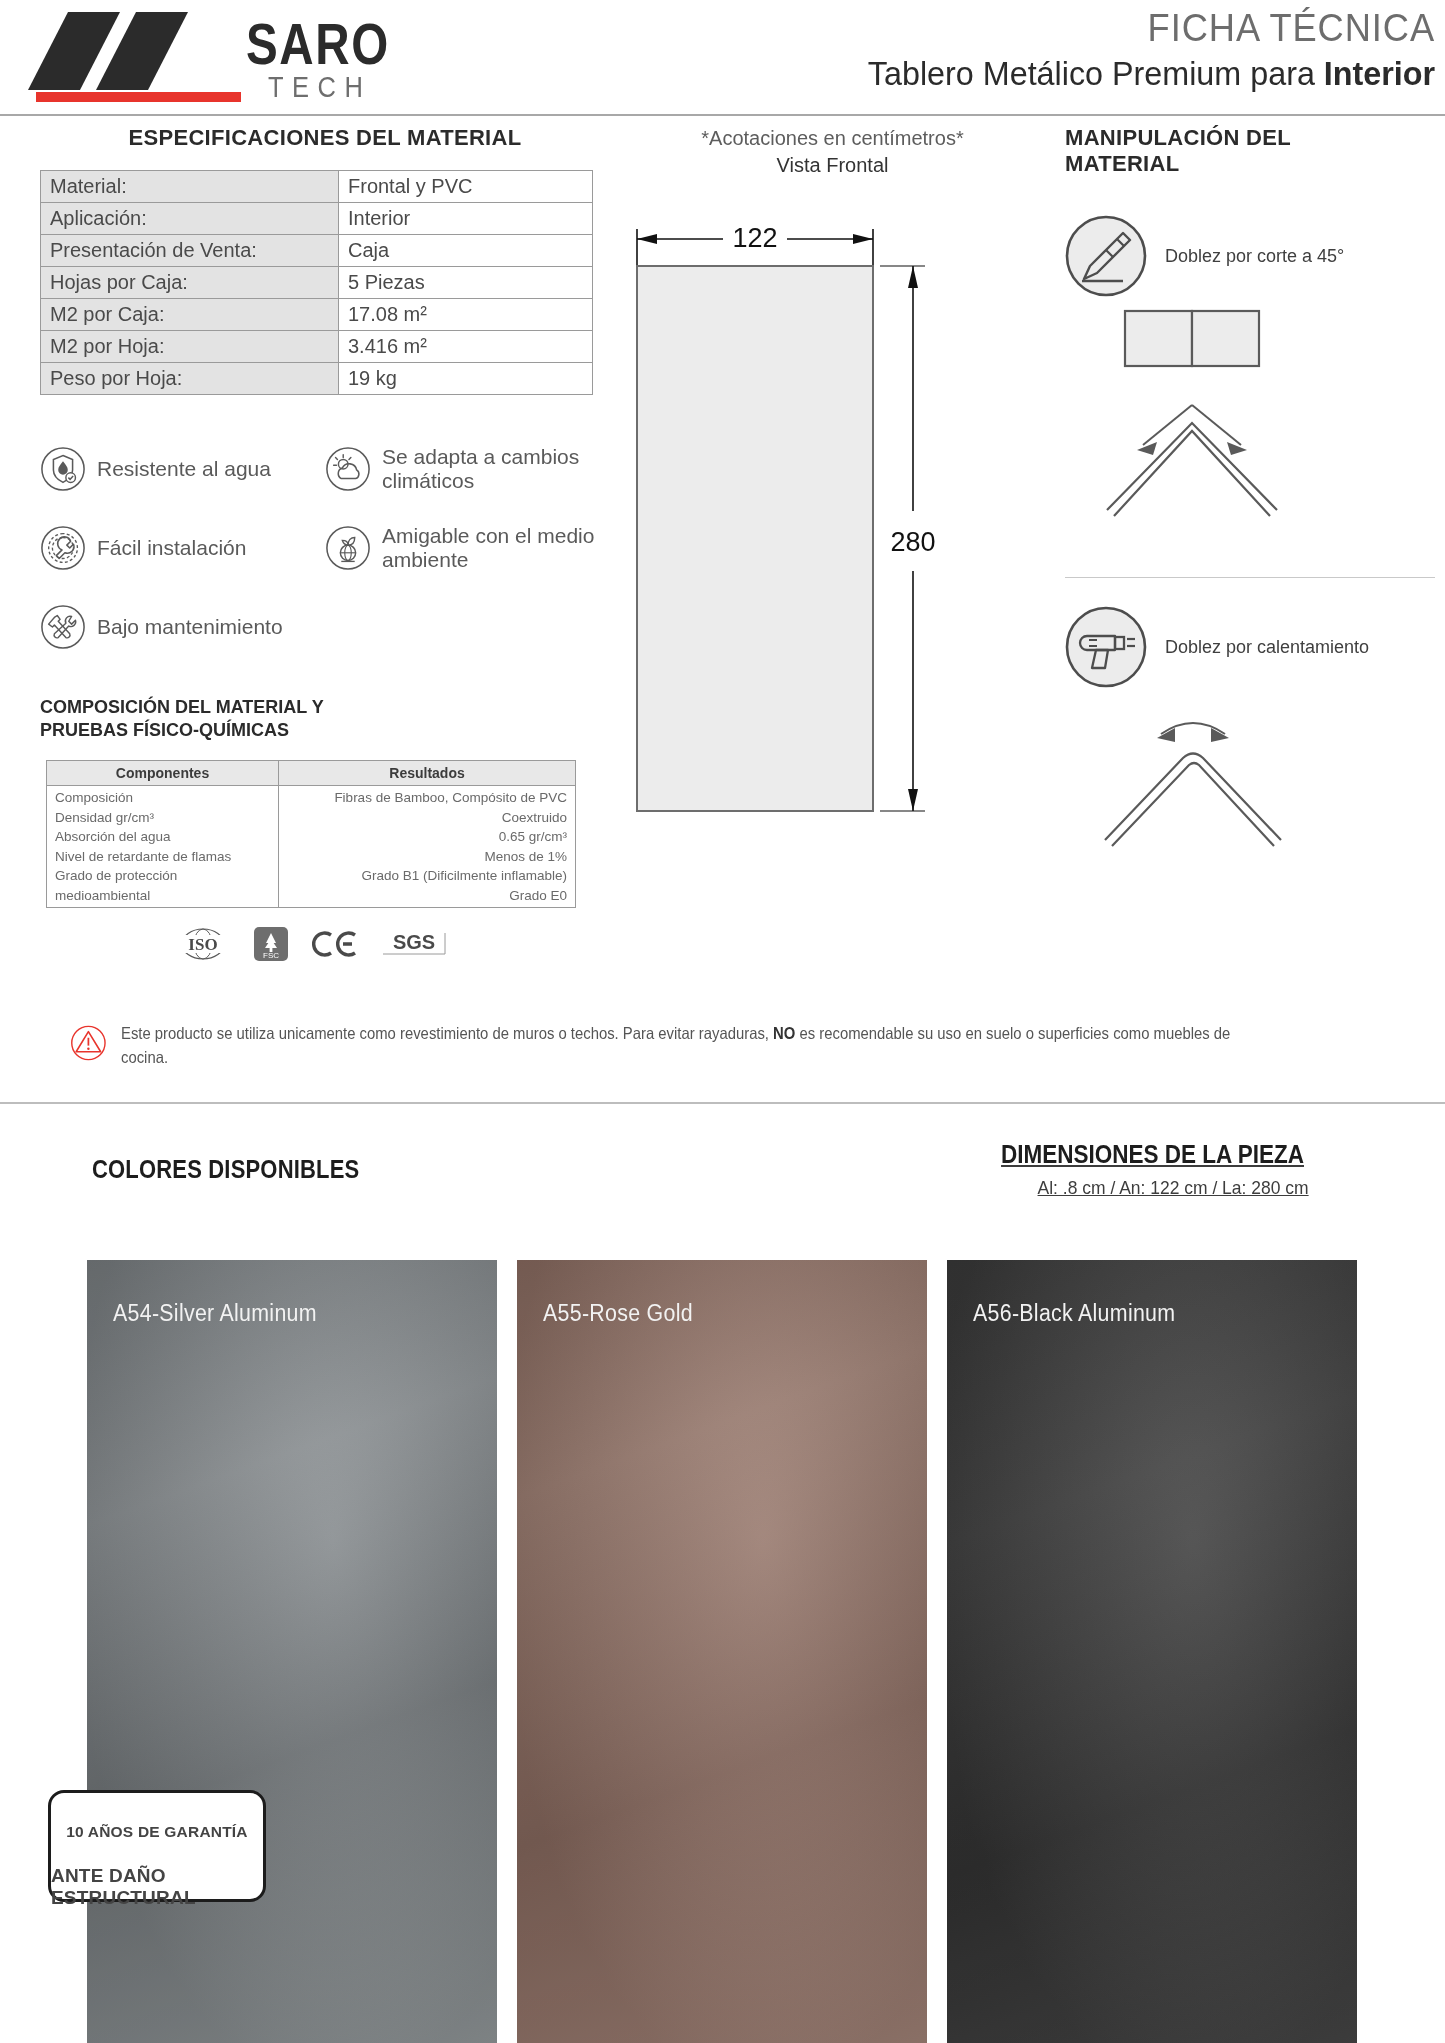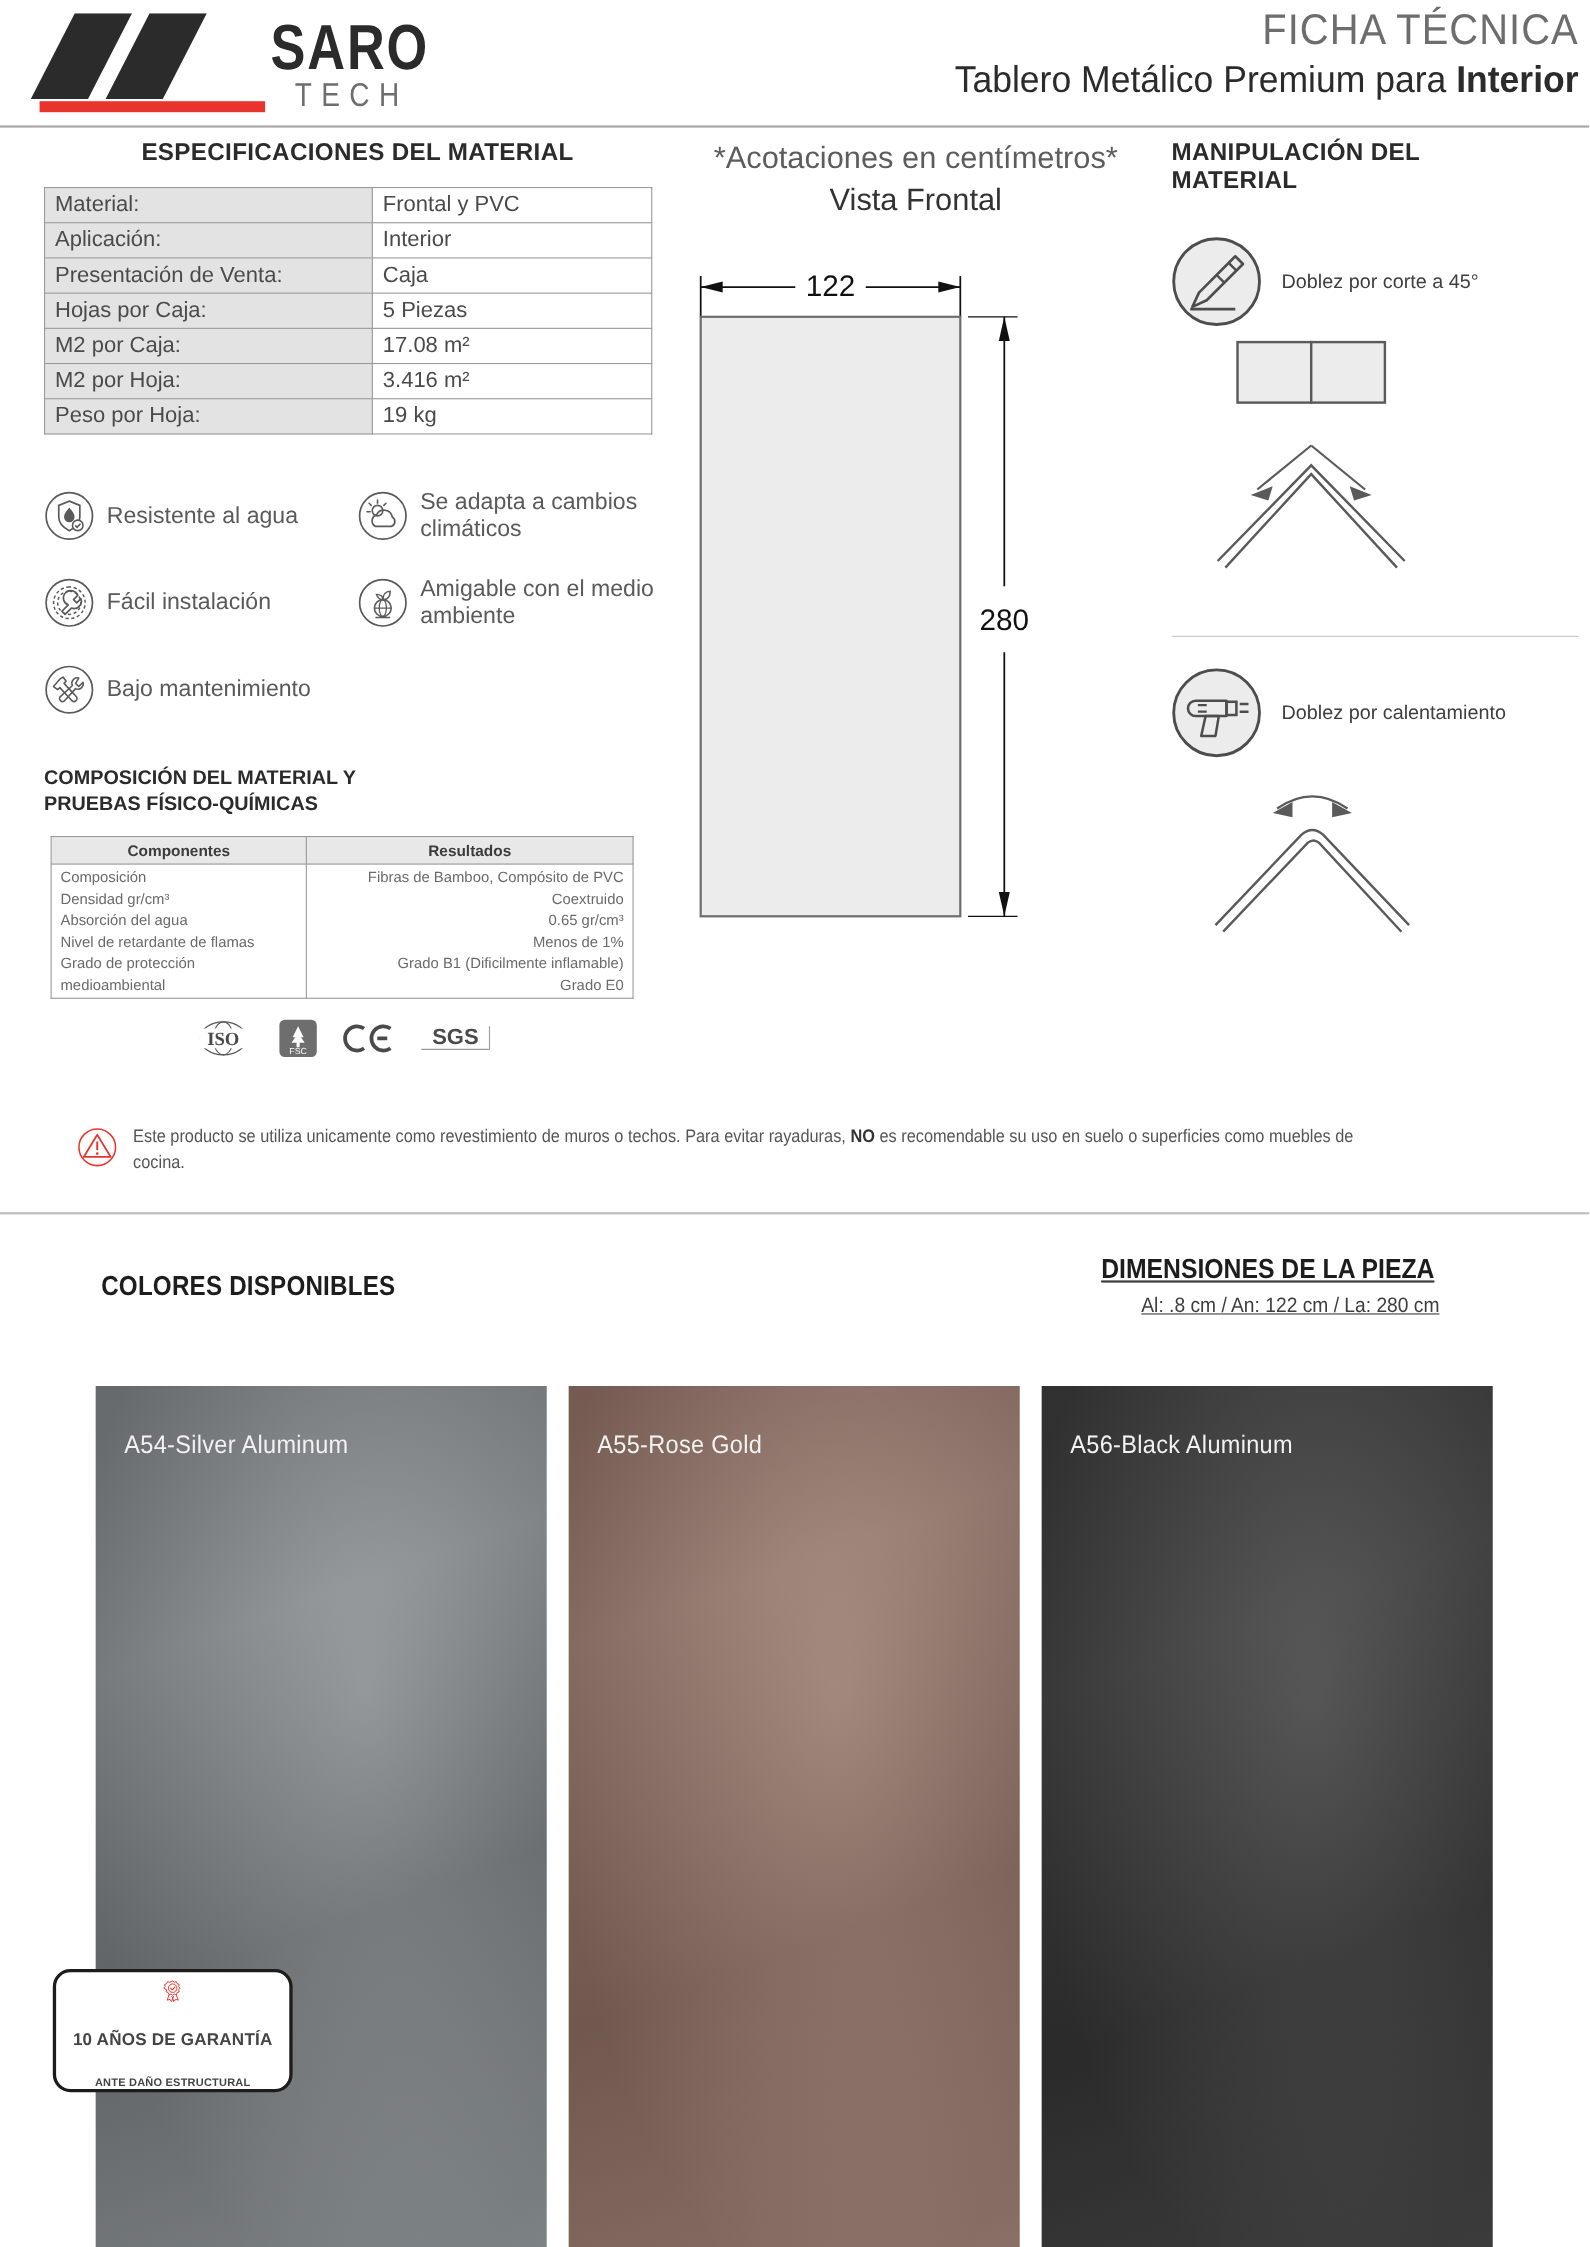--- a/index.html
+++ b/index.html
@@ -57,21 +57,21 @@
   table.comp th { border: 1px solid #9a9a9a; background: #e8e8e8; font-size: 14px; font-weight: 700;
                   color: #3c3c3c; padding: 4px; }
   table.comp td { border: 1px solid #9a9a9a; font-size: 13.5px; color: #6a6a6a; padding: 2px 8px; line-height: 1.45; vertical-align: top;}
   table.comp td.c-left  { width: 232px; }
   table.comp td.c-right { text-align: right; padding-left: 14px; }
 
   .certs { margin-top: 18px; display: flex; align-items: center; justify-content: center;
            gap: 22px; width: 530px; margin-left: 6px; }
 
   
-  .mid-cap { text-align: center; font-size: 28px; color: #5d5d5d; line-height: 1.35; }
+  .mid-cap { text-align: center; font-size: 20px; color: #5d5d5d; line-height: 1.35; }
   .mid-cap .l2 { color: #333; }
 
   
   .man-row { display: flex; align-items: center; gap: 18px; }
   .man-circ { width: 82px; height: 82px; flex: 0 0 auto; }
   .man-lbl { font-size: 18px; color: #3f3f3f; }
   .hr-right { width: 370px; height: 1px; background: #c9c9c9; margin: 18px 0 0 0; }
 
   
   .warn { position: absolute; left: 70px; top: 1022px; width: 1330px; display: flex; gap: 14px; align-items: flex-start; }
@@ -95,21 +95,21 @@
   .sw-c { background: linear-gradient(160deg,#3a3a3a 0%,#424242 30%,#343434 65%,#4a4a4a 100%); }
   .sw-shade { position: absolute; inset: 0;
               background: radial-gradient(ellipse at 60% 35%, rgba(255,255,255,.12), rgba(0,0,0,.18) 75%); }
 
   
   .badge { position: absolute; left: 48px; top: 1790px; width: 218px; height: 112px;
            background: #fff; border: 3px solid #1c1c1c; border-radius: 16px;
            display: flex; flex-direction: column; align-items: center; justify-content: flex-start;
            padding-top: 6px; z-index: 5; gap: 24px; }
   .badge .b1 { font-size: 15.5px; font-weight: 700; color: #444; letter-spacing: .2px; }
-  .badge .b2 { font-size: 10px; font-weight: 700; color: #444; letter-spacing: .2px; }
+  .badge .b2 { font-size: 19px; font-weight: 700; color: #444; letter-spacing: .2px; }
 </style>
 </head>
 <body>
 
 <div class="header">
   <div class="logo-wrap">
     <svg class="slashes" viewBox="0 0 220 78">
       <polygon points="40,0 92,0 52,78 0,78" fill="#2b2b2b"></polygon>
       <polygon points="108,0 160,0 120,78 68,78" fill="#2b2b2b"></polygon>
     </svg>

